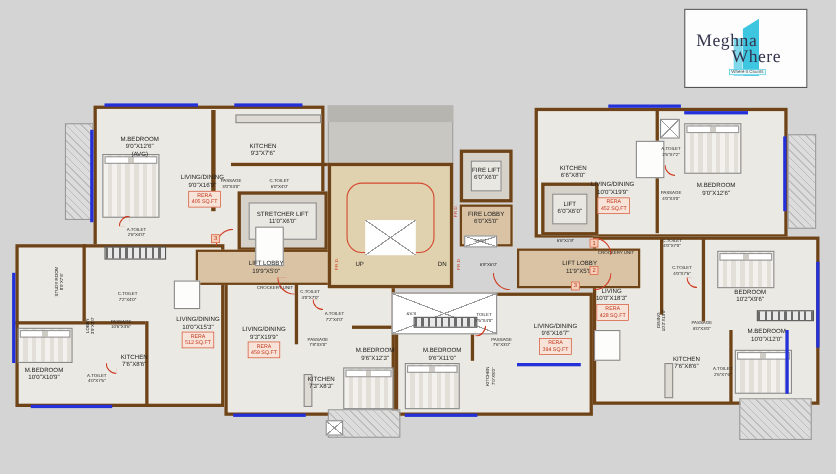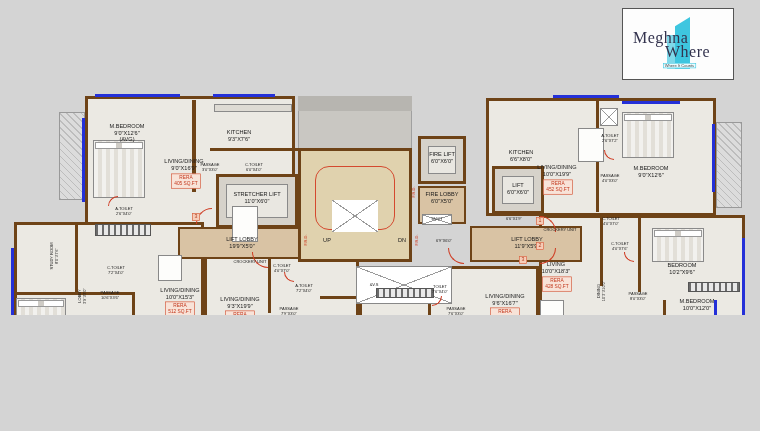--- a/index.html
+++ b/index.html
@@ -1,17 +1,17 @@
 <!DOCTYPE html>
 <html><head>
 <meta charset="utf-8">
 <style>
   *{box-sizing:border-box;margin:0;padding:0}
   body{width:760px;height:431px;background:#d4d4d4;font-family:"Liberation Sans",sans-serif;overflow:hidden}
-  .canvas{position:relative;width:760px;height:315px;background:#d4d4d4;overflow:hidden}
+  .canvas{position:relative;width:760px;height:431px;background:#d4d4d4;overflow:hidden}
   
   .room{position:absolute;background:#ebe9e3;border:3px solid #6e4317;z-index:1}
   .lob{position:absolute;background:#d9c3a4;border:2px solid #6e4317;z-index:2}
   .shaft{position:absolute;background:#d6d2ca;border:3px solid #6e4317;z-index:2}
   .shaft .inner{position:absolute;left:7px;top:7px;right:7px;bottom:7px;background:#e9e7e1;border:1px solid #8a8a8a}
   .stair{position:absolute;background:#e0d2ae;border:3px solid #6e4317;z-index:2}
   .treads{position:absolute;background:repeating-linear-gradient(90deg,#9a8a64 0 1px,transparent 1px 9px)}
   .treadsV{position:absolute;background:repeating-linear-gradient(0deg,#9a8a64 0 1px,transparent 1px 8px)}
   .landing{position:absolute;background:#fff;border:2px solid #555}
   .redloop{position:absolute;border:1.5px solid #d4492f;border-radius:14px;z-index:3}

